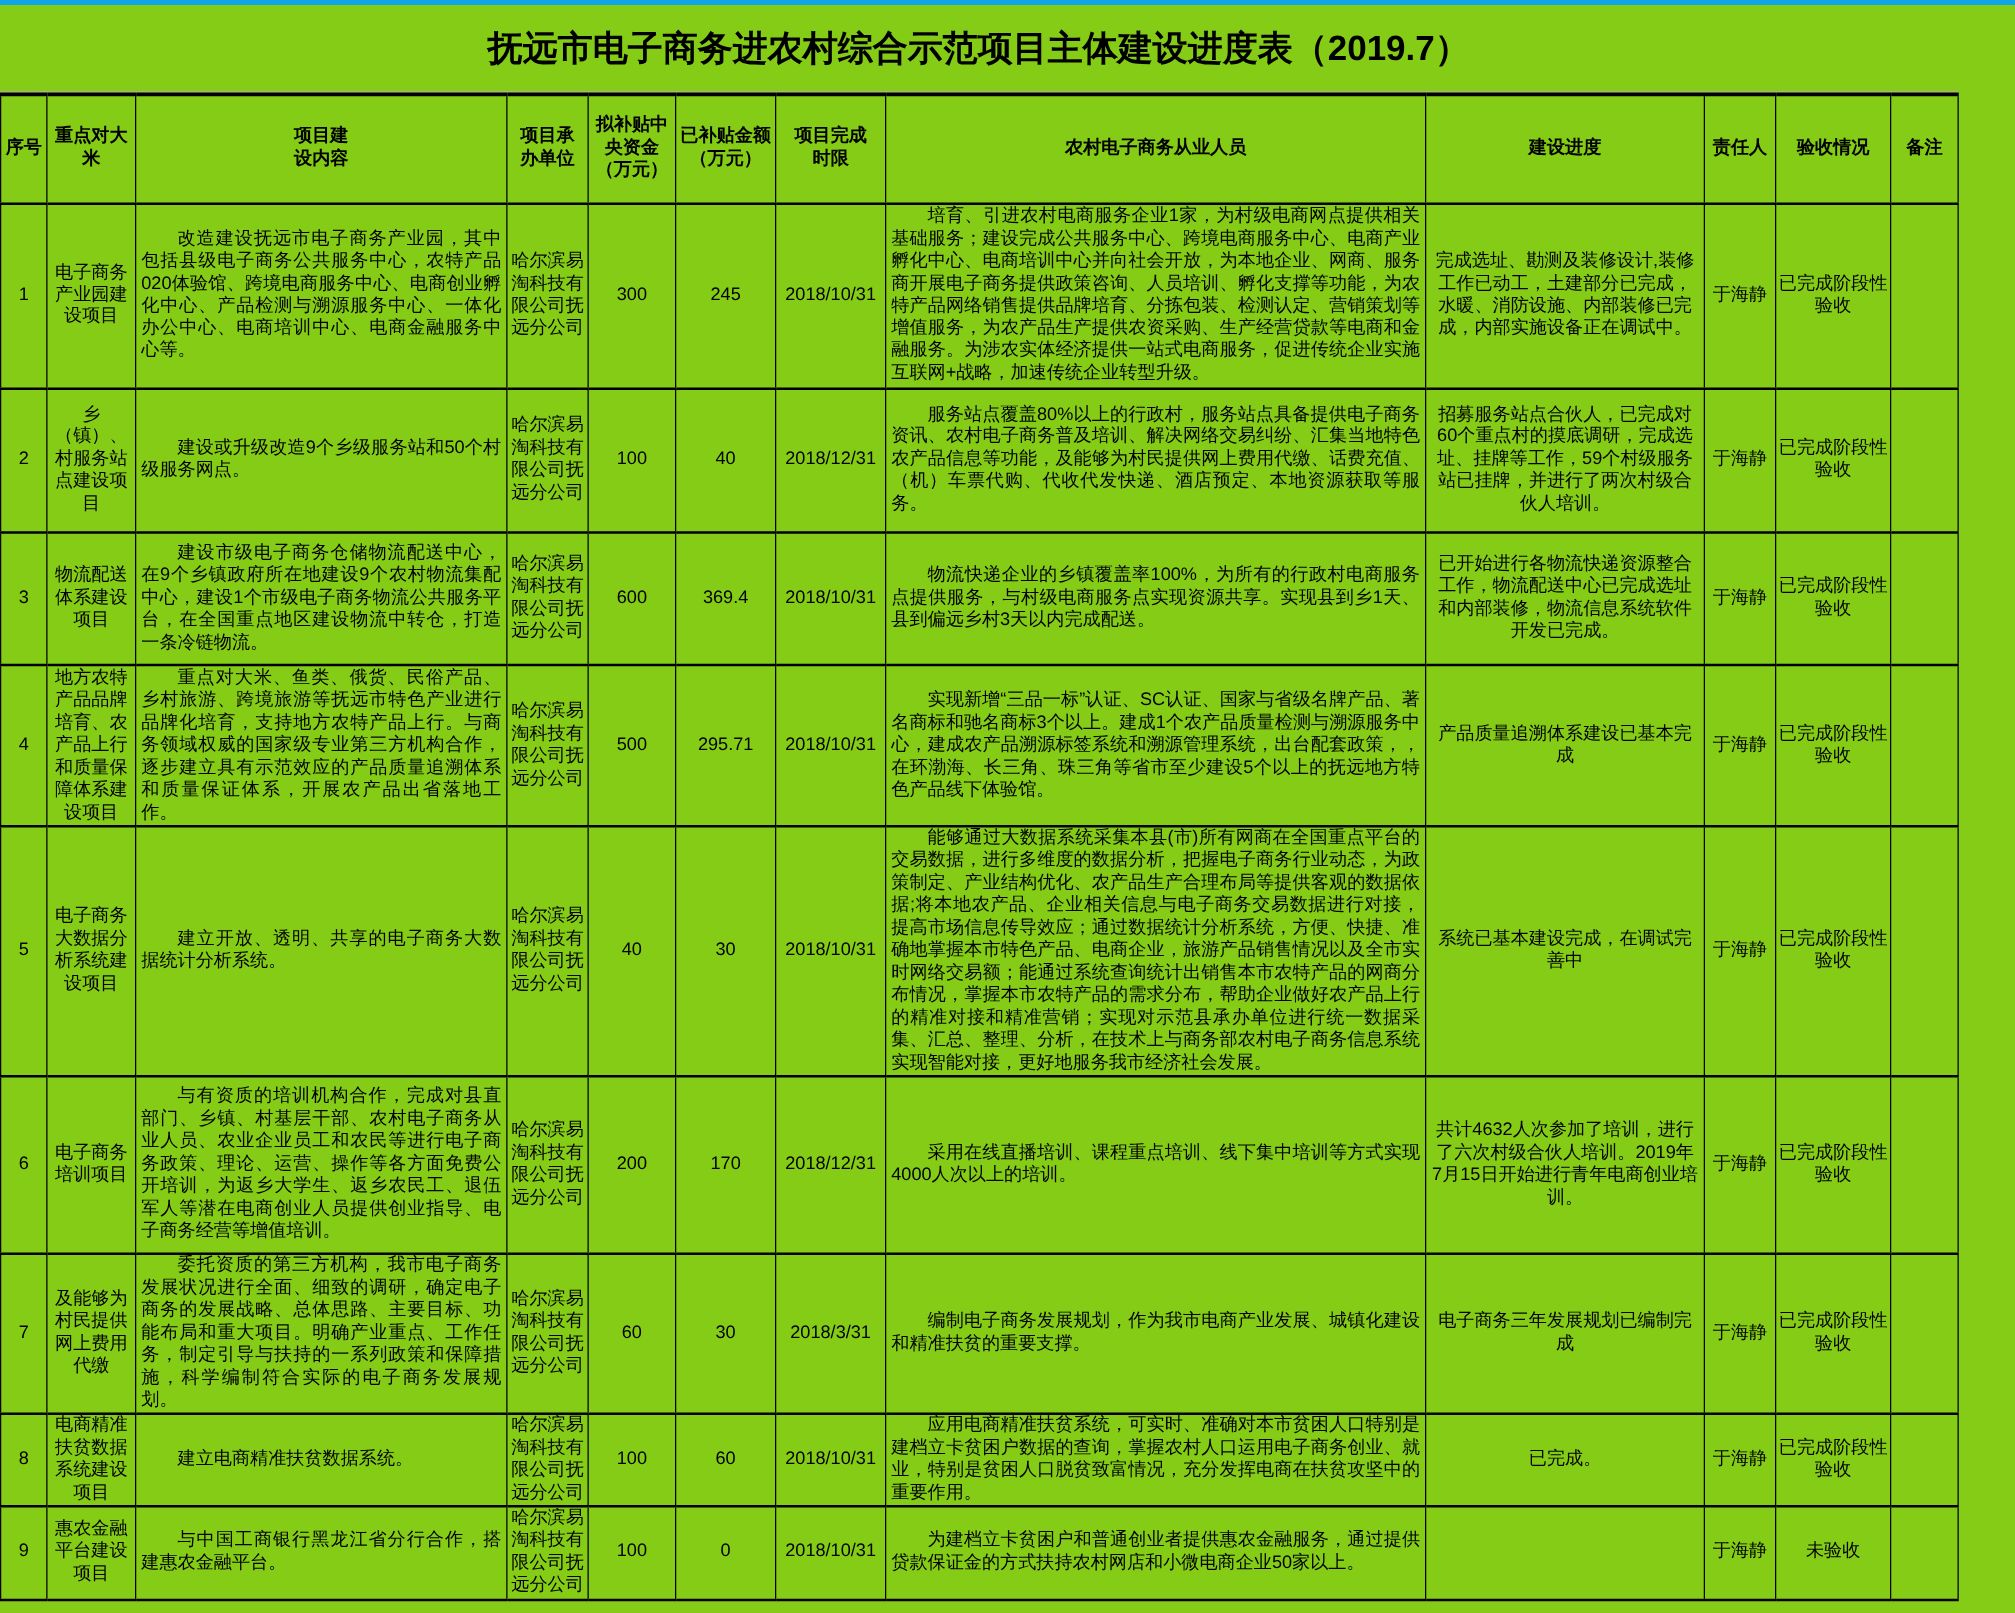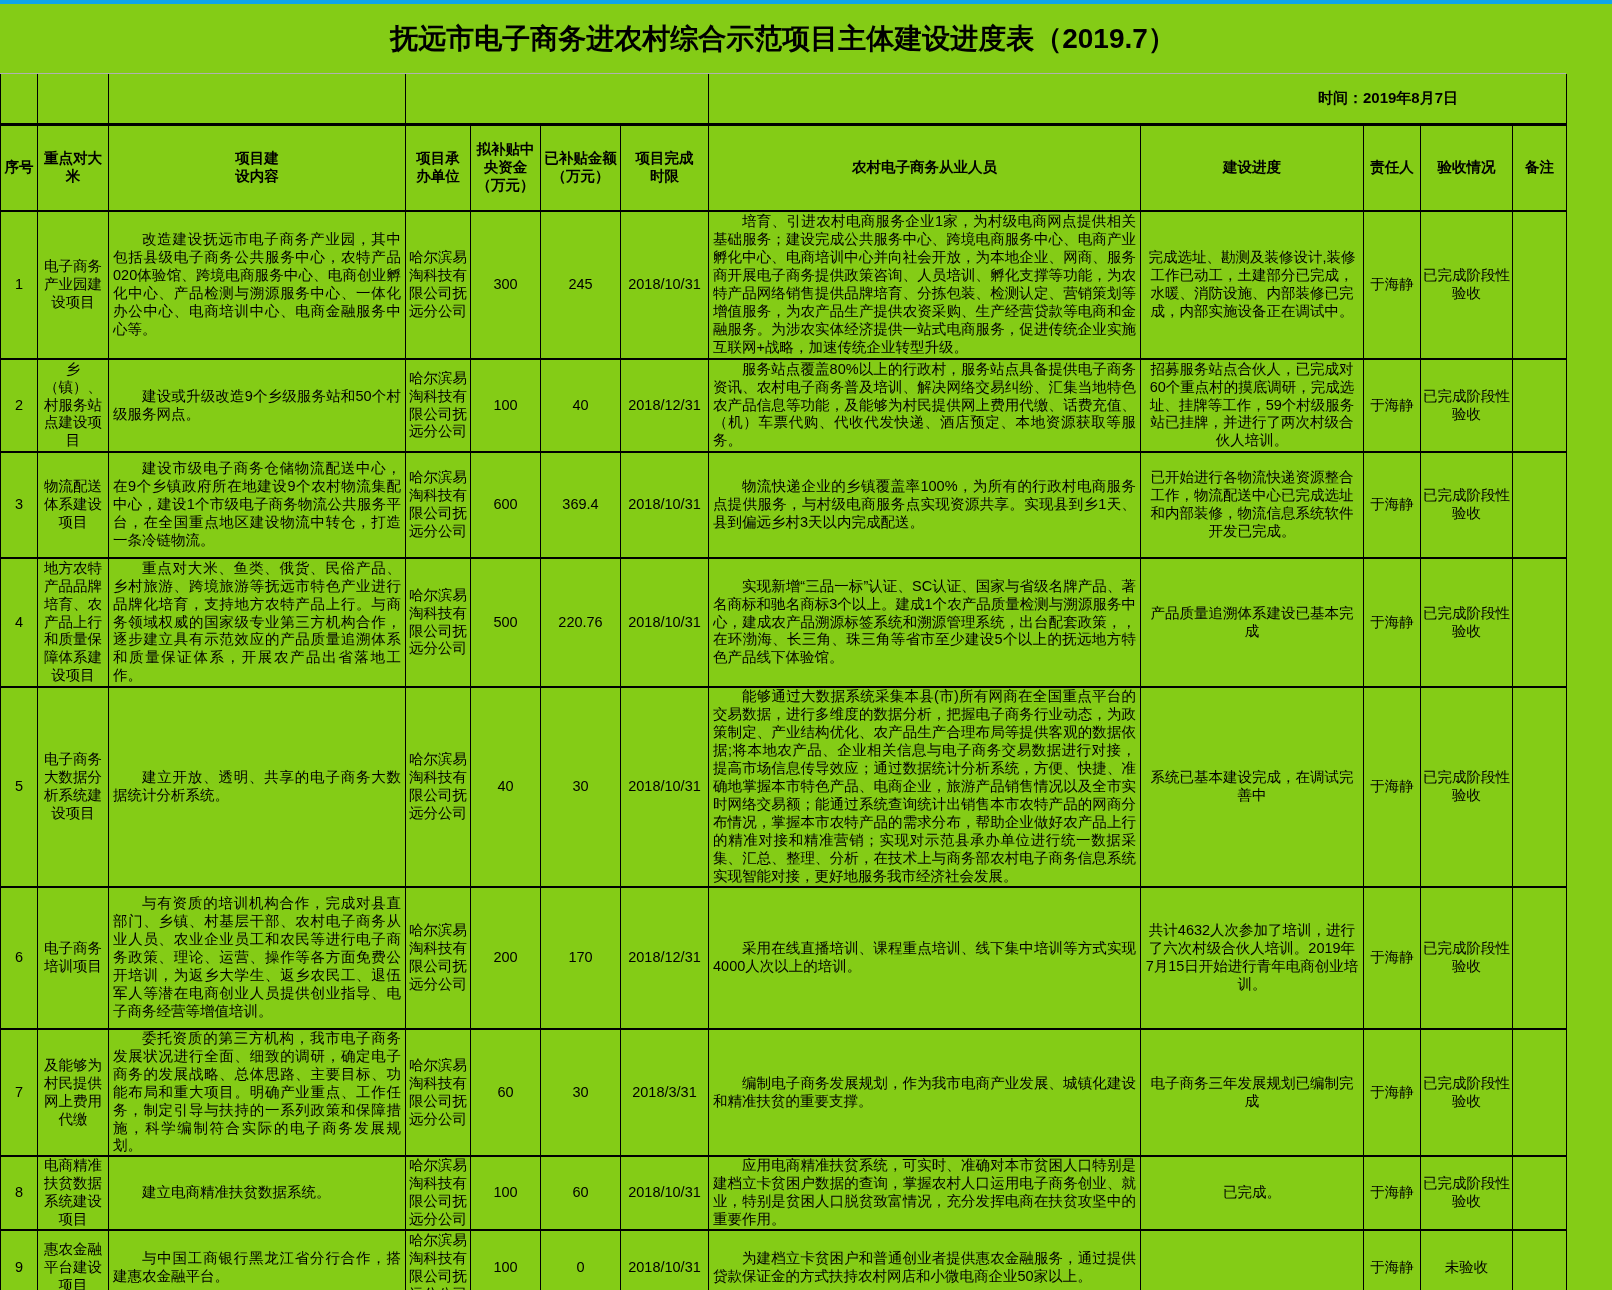--- a/index.html
+++ b/index.html
@@ -21,21 +21,21 @@
   tr.time td{border-top:none;}
   .time-cell{text-align:right;padding-right:108px;font-weight:bold;font-size:15px;}
   tr.hd th{
     border-top:3px solid #000;border-bottom:2px solid #000;
     font-weight:bold;white-space:pre-line;text-align:center;font-size:14.5px;
   }
   tr.dr td{border-top:2px solid #000;}
   tr.dr:last-child td{border-bottom:2px solid #000;}
   .c{text-align:center;}
   .p{text-align:justify;text-indent:2em;padding:0 4px;margin-top:40px;}
-  .ctr{text-align:center;padding:0 4px;}
+  .ctr{text-align:center;padding:12px 4px;}
   .nowrap{white-space:nowrap;}
 </style>
 </head>
 <body>
 
 <div class="page">
   <div class="title">抚远市电子商务进农村综合示范项目主体建设进度表（2019.7）</div>
 
   <table class="grid">
     <colgroup>
@@ -46,27 +46,20 @@
       <col style="width:70px">
         <col style="width:80px">
         <col style="width:88px">
         <col style="width:432px">
       <col style="width:223px">
         <col style="width:57px">
         <col style="width:92px">
         <col style="width:54px">
     </colgroup>
     <tbody>
-      <tr class="time" style="height:50px">
-        <td></td>
-        <td></td>
-        <td></td>
-        <td colspan="4"></td>
-        <td colspan="5" class="time-cell">时间：2019年8月7日</td>
-      </tr>
 
       <tr class="hd" style="height:87px">
         <th>序号</th>
         <th>重点对大米</th>
         <th>项目建
 设内容</th>
         <th>项目承
 办单位</th>
         <th>拟补贴中
 央资金
@@ -126,21 +119,21 @@
         <td class="c">已完成阶段性验收</td>
         <td class="c"></td>
       </tr>
 
       <tr class="dr" style="height:129px">
         <td class="c">4</td>
         <td class="c">地方农特产品品牌培育、农产品上行和质量保障体系建设项目</td>
         <td class="p">重点对大米、鱼类、俄货、民俗产品、乡村旅游、跨境旅游等抚远市特色产业进行品牌化培育，支持地方农特产品上行。与商务领域权威的国家级专业第三方机构合作，逐步建立具有示范效应的产品质量追溯体系和质量保证体系，开展农产品出省落地工作。</td>
         <td class="c">哈尔滨易淘科技有限公司抚远分公司</td>
         <td class="c">500</td>
-        <td class="c">220.76</td>
+        <td class="c">295.71</td>
         <td class="c nowrap">2018/10/31</td>
         <td class="p">实现新增“三品一标”认证、SC认证、国家与省级名牌产品、著名商标和驰名商标3个以上。建成1个农产品质量检测与溯源服务中心，建成农产品溯源标签系统和溯源管理系统，出台配套政策，，在环渤海、长三角、珠三角等省市至少建设5个以上的抚远地方特色产品线下体验馆。</td>
         <td class="ctr">产品质量追溯体系建设已基本完成</td>
         <td class="c">于海静</td>
         <td class="c">已完成阶段性验收</td>
         <td class="c"></td>
       </tr>
 
       <tr class="dr" style="height:195px">
         <td class="c">5</td>

